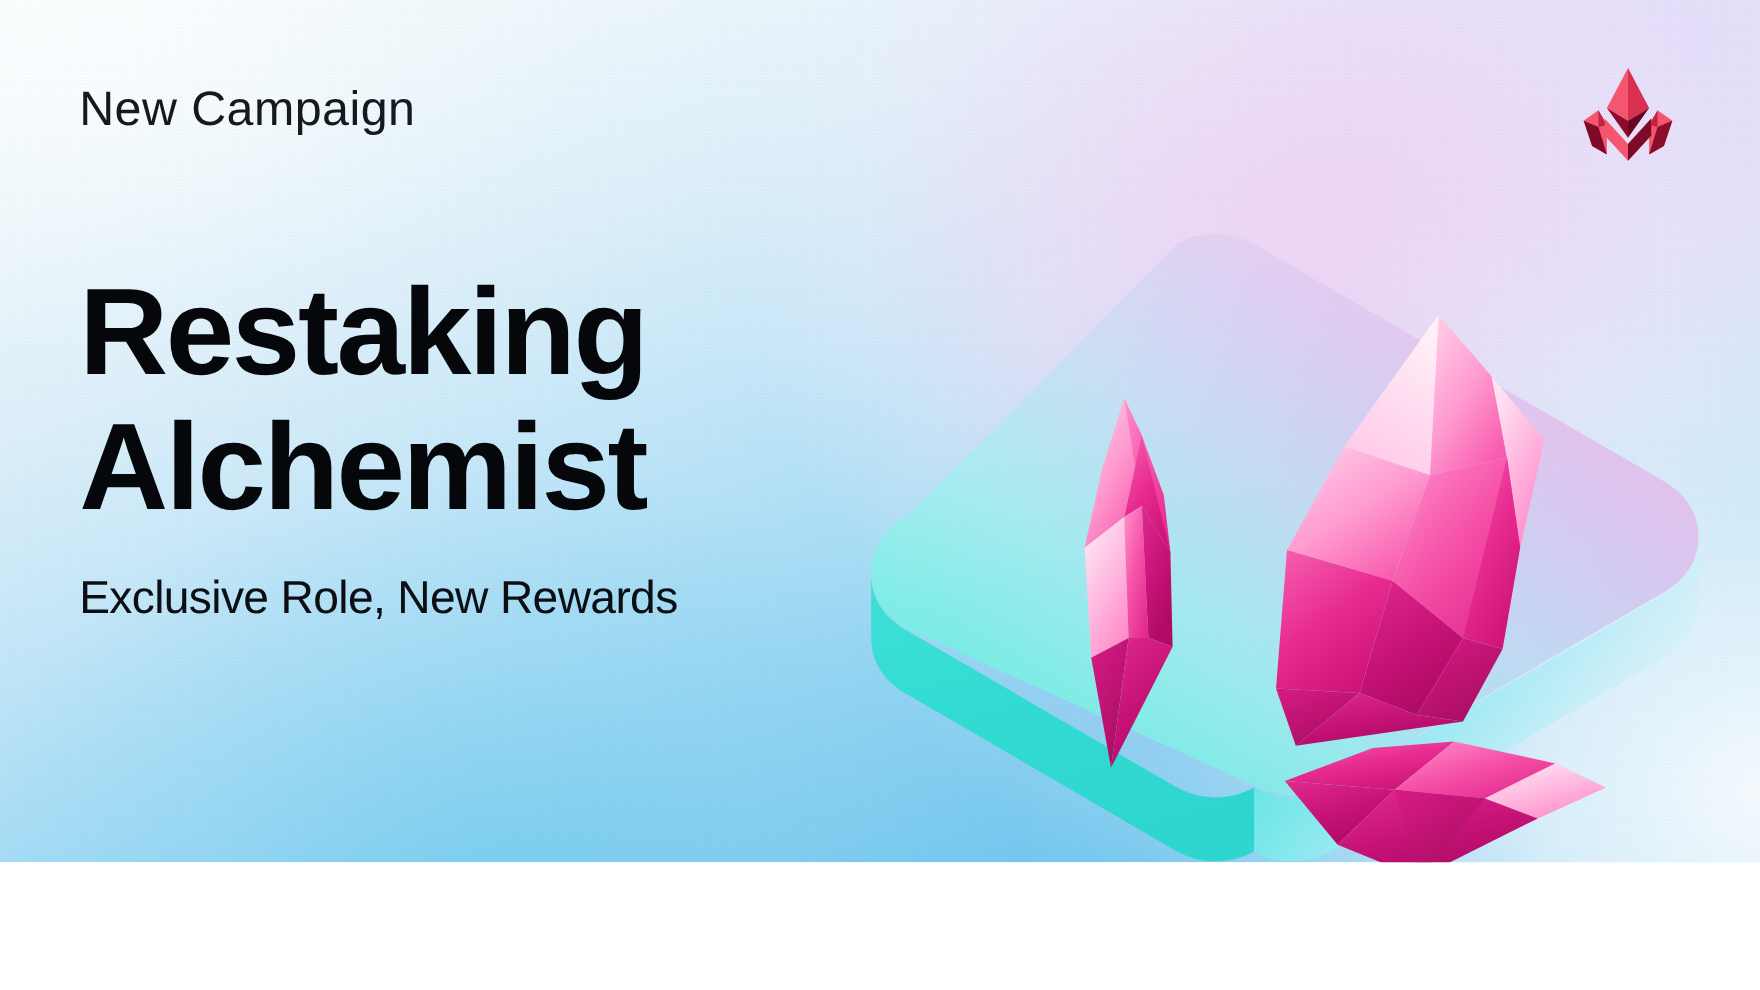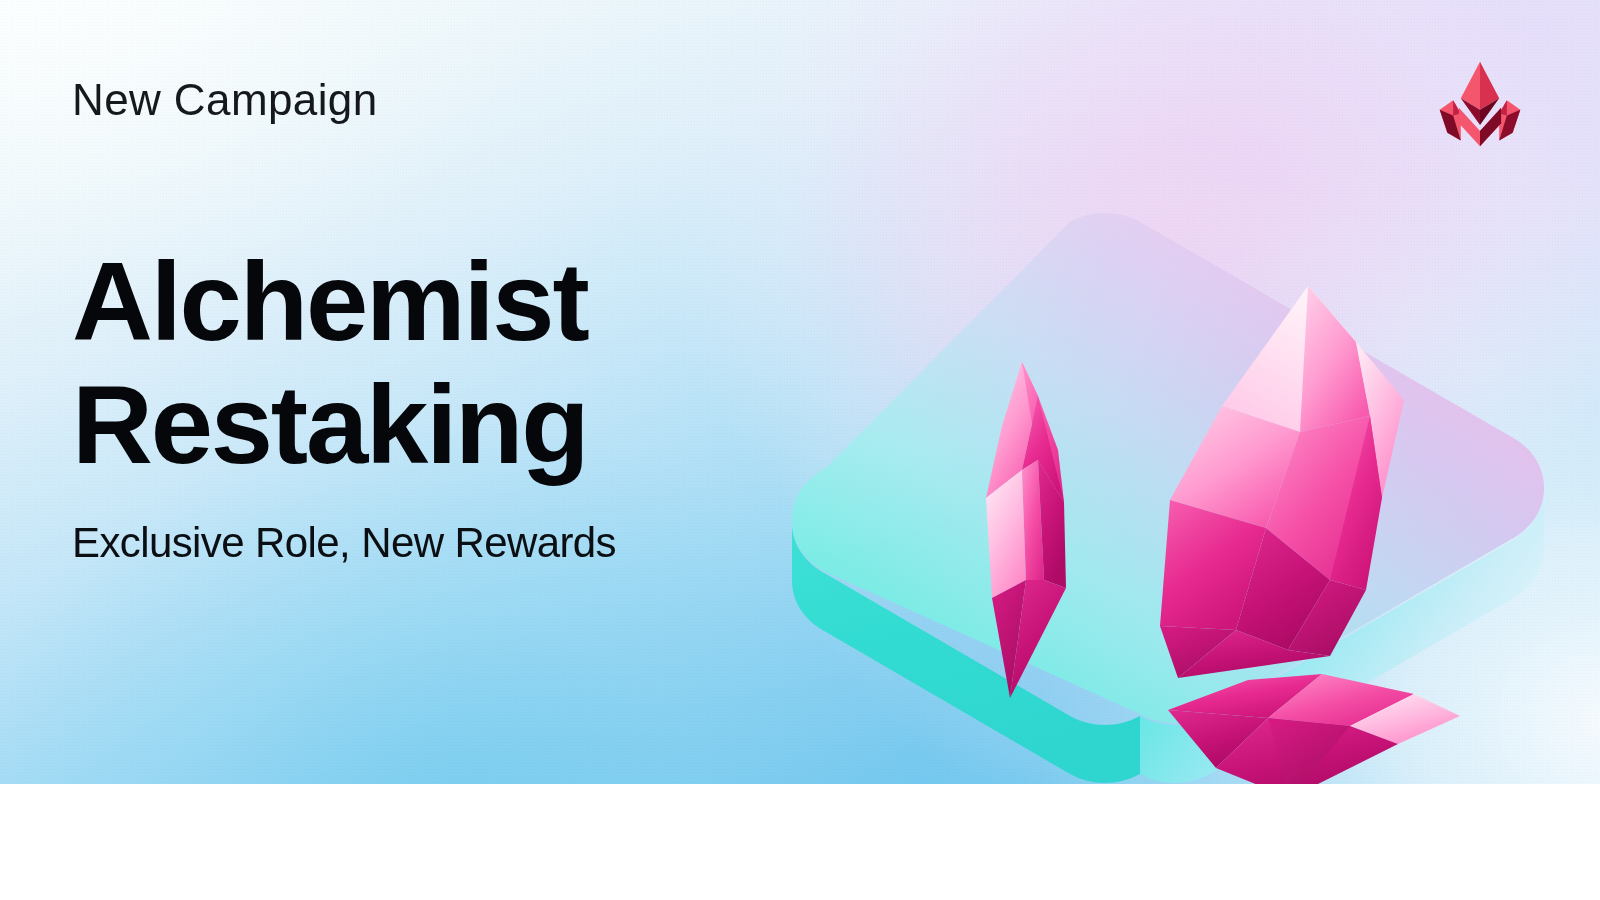--- a/index.html
+++ b/index.html
@@ -180,22 +180,22 @@
       <polygon points="50,6  30,44 50,56 50,6" fill="#F4566E"></polygon>
       <polygon points="50,6  70,44 50,56 50,6" fill="#D8304F"></polygon>
       <polygon points="30,44 50,56 50,72" fill="#8C0C2C"></polygon>
       <polygon points="70,44 50,56 50,72" fill="#6B0520"></polygon>
     </svg>
   </div>
 
   <div id="text-block">
     <div id="eyebrow">New Campaign</div>
     <h1 id="headline">
+      <span class="hl-line">Restaking</span>
       <span class="hl-line">Alchemist</span>
-      <span class="hl-line">Restaking</span>
     </h1>
     <div id="subhead">Exclusive Role, New Rewards</div>
   </div>
 
   <div id="artwork">
     <svg viewBox="0 0 790 700" xmlns="http://www.w3.org/2000/svg">
       <defs>
 
         <linearGradient id="gTileTop" x1="0" y1="1" x2="1" y2="0">
           <stop offset="0.00" stop-color="#4FE6DC"></stop>

